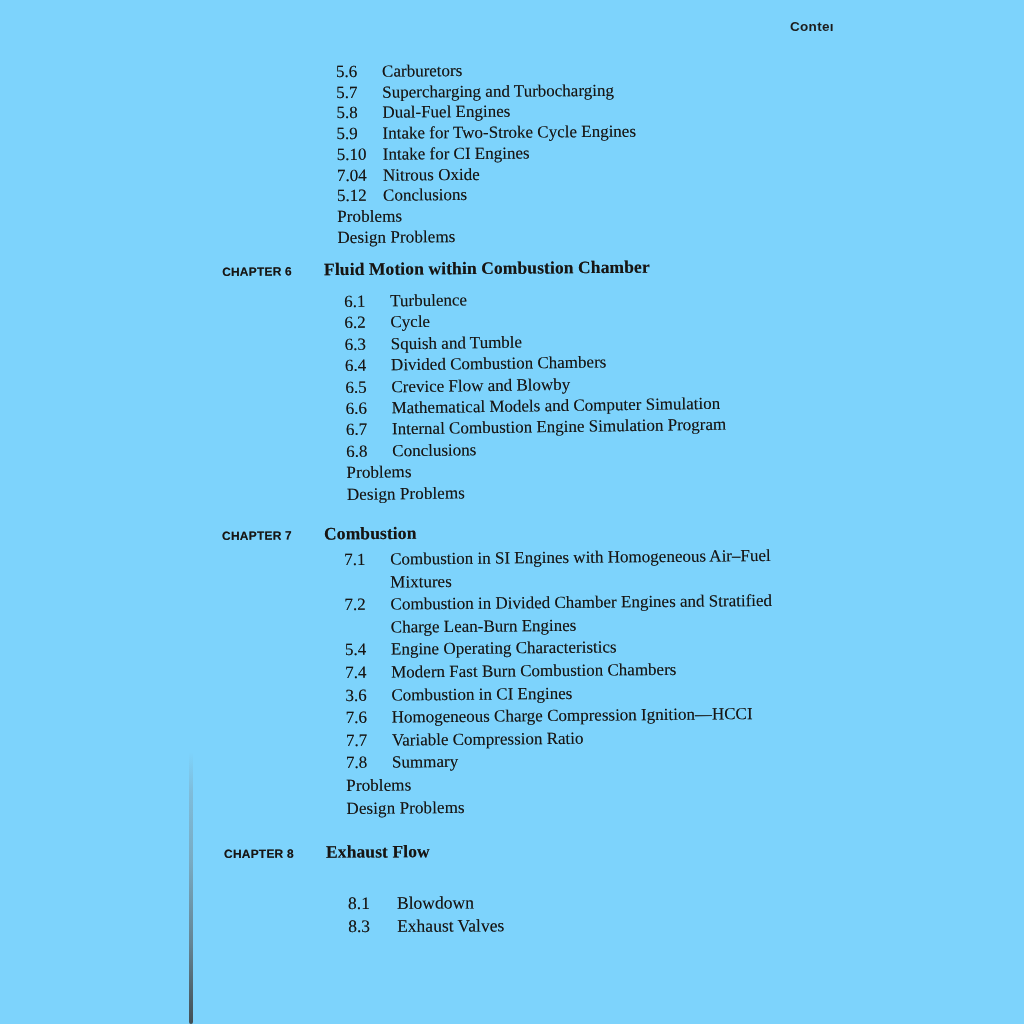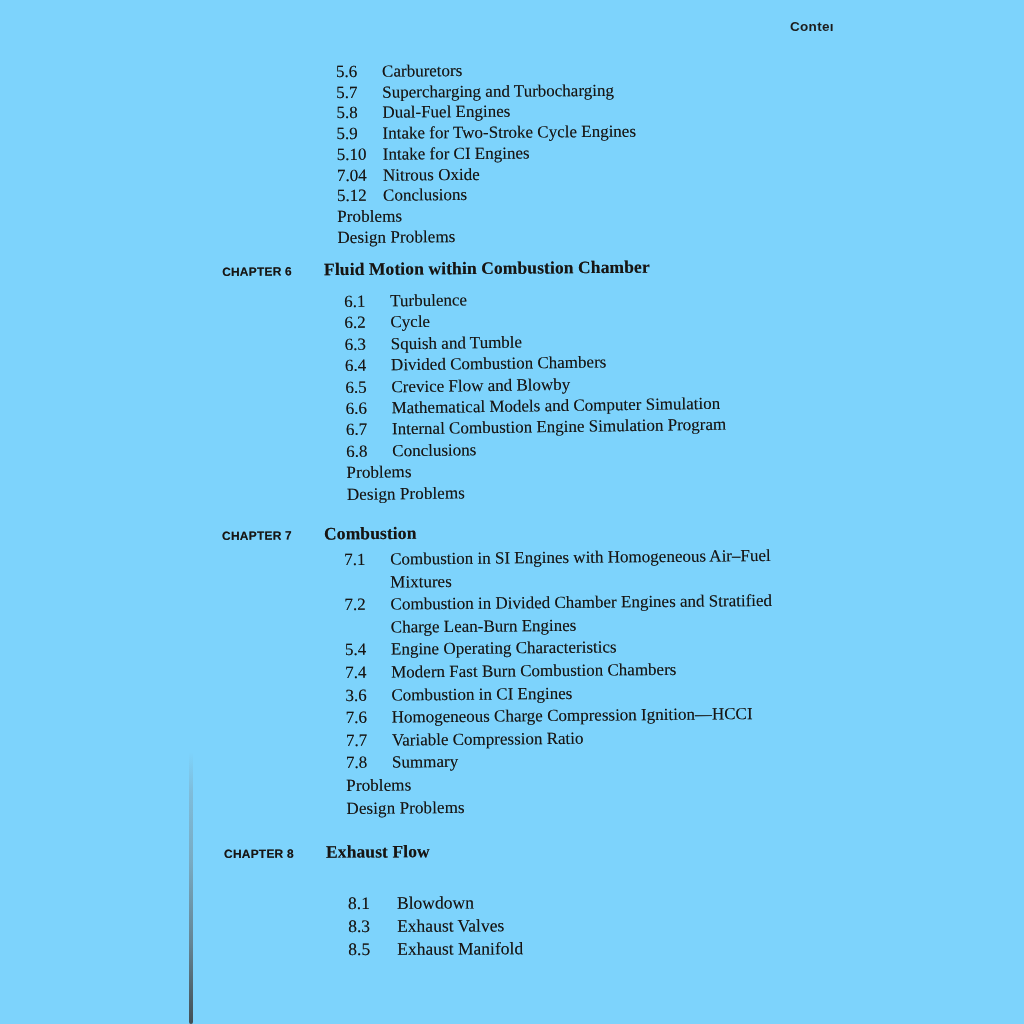--- a/index.html
+++ b/index.html
@@ -194,19 +194,15 @@
   </div>
   <section class="block block-s3">
     <div class="row">
       <span class="num">8.1</span>
       <span class="ttl">Blowdown</span>
     </div>
     <div class="row">
       <span class="num">8.3</span>
       <span class="ttl">Exhaust Valves</span>
     </div>
-    <div class="row">
-      <span class="num">8.5</span>
-      <span class="ttl">Exhaust Manifold</span>
-    </div>
   </section>
 
 </div>
 
 </body></html>

